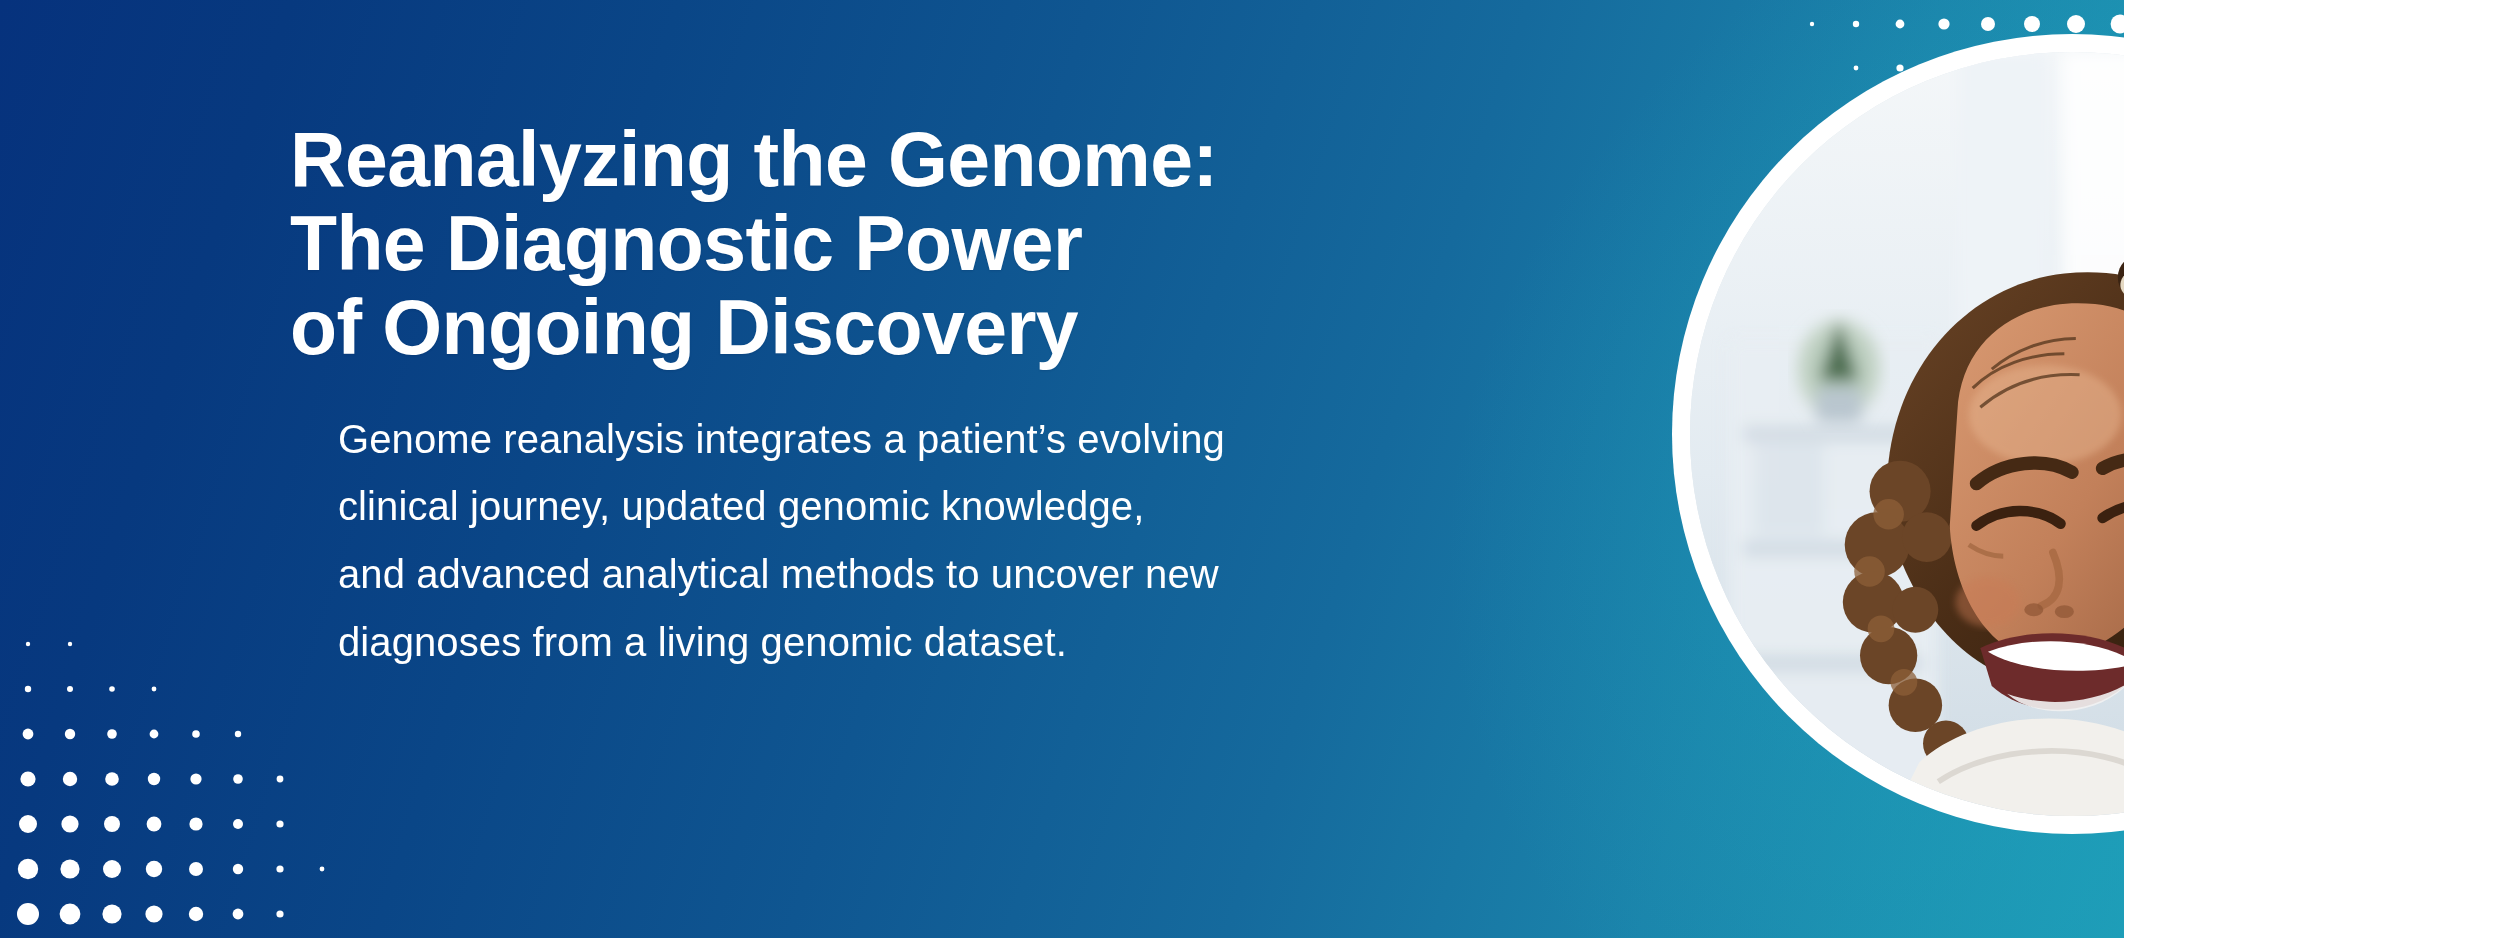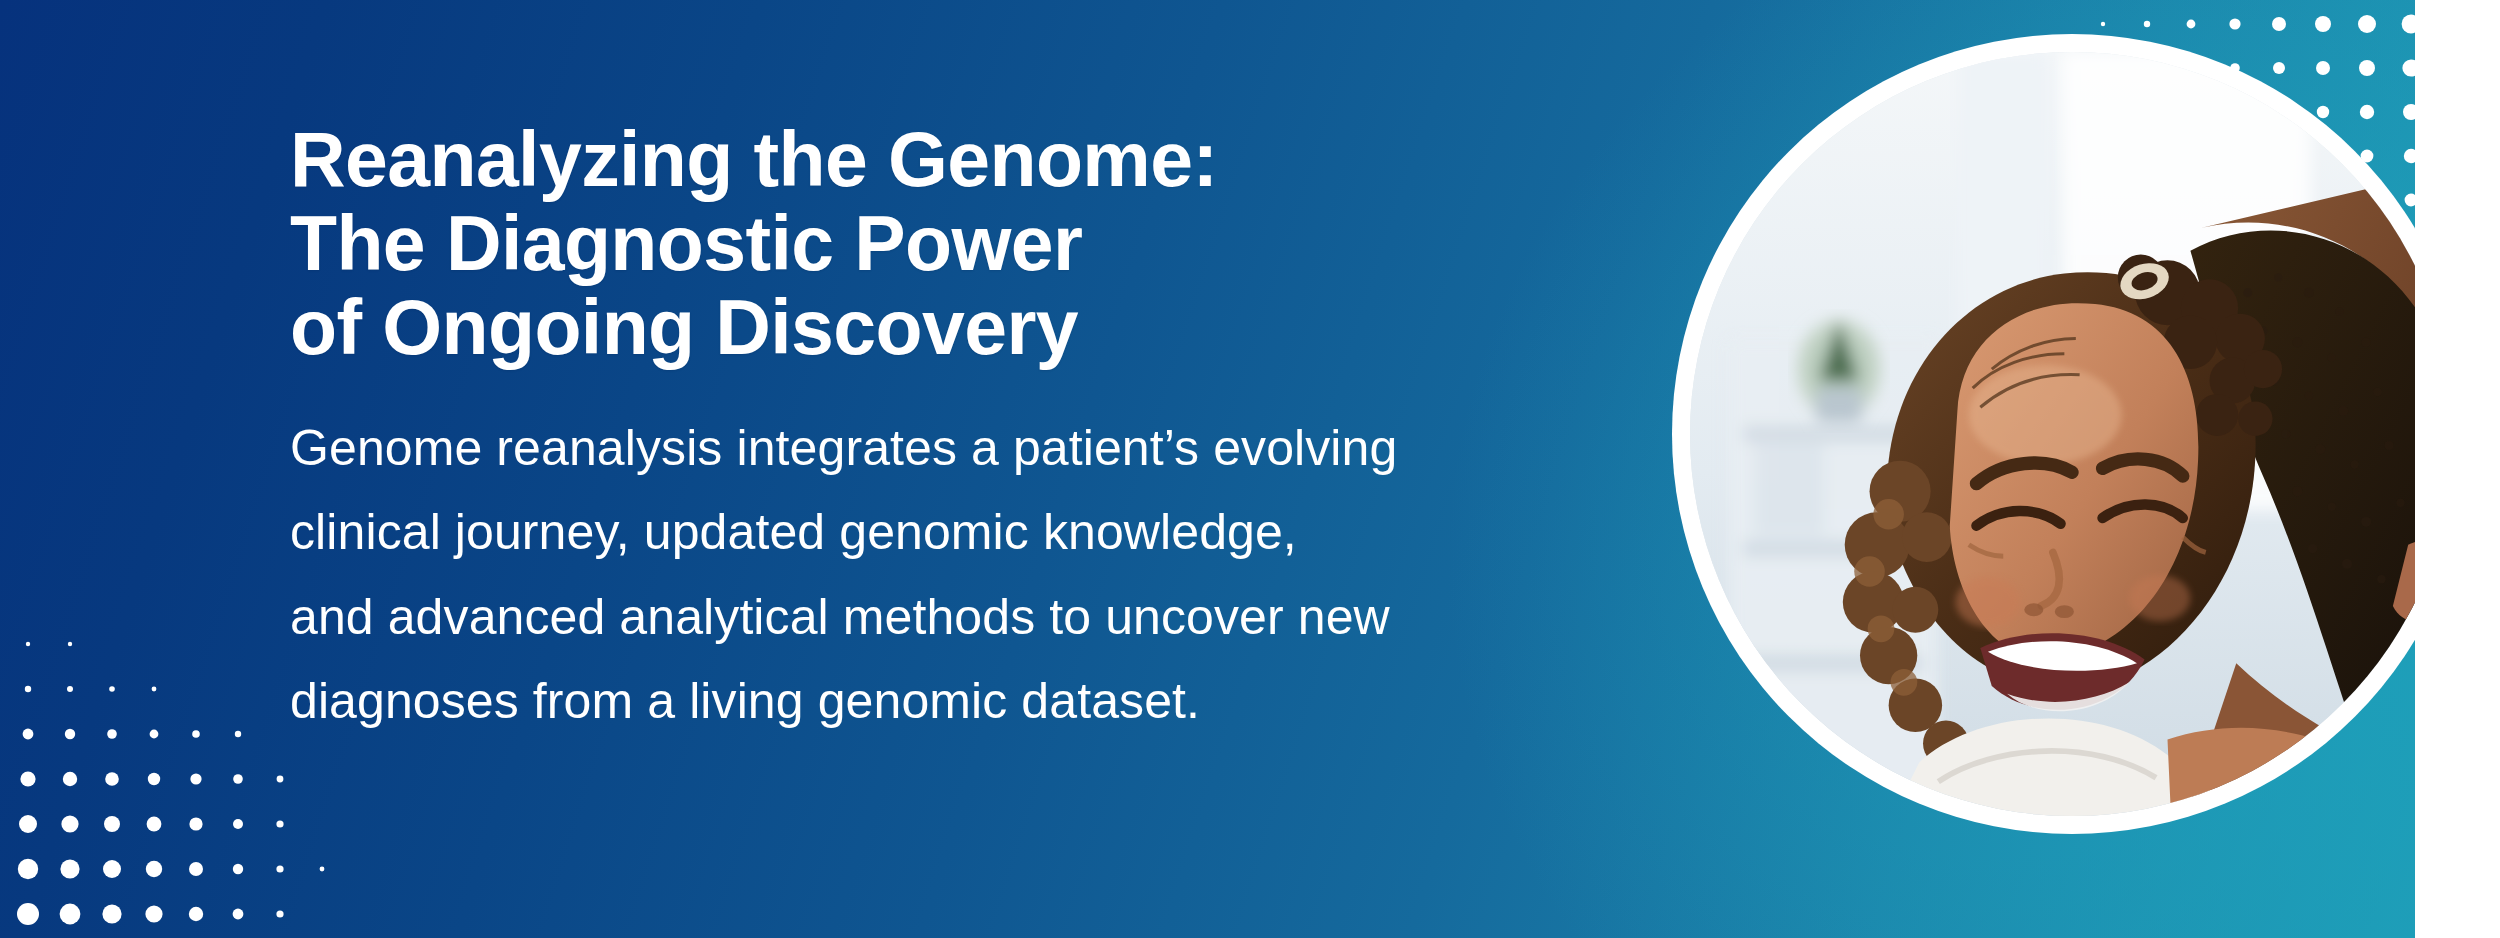--- a/index.html
+++ b/index.html
@@ -6,21 +6,21 @@
   * { margin:0; padding:0; box-sizing:border-box; }
   html, body {
     width:2500px; height:938px;
     overflow:hidden;
     font-family:"Liberation Sans", sans-serif;
   }
 
   
   .banner{
     position:relative;
-    width:2415px; height:938px;
+    width:2124px; height:938px;
     overflow:hidden;
     background:
       radial-gradient(ellipse 1700px 1300px at 2500px 560px, rgba(30,160,186,0.95) 0%, rgba(30,160,186,0.0) 62%),
       linear-gradient(108deg,
         #06327d 0%,
         #07397f 12%,
         #0a4687 28%,
         #0f5691 45%,
         #156a9d 63%,
         #1b84ab 80%,
@@ -46,25 +46,26 @@
     font-size:77px;
     font-weight:700;
     line-height:1.09;
     letter-spacing:-0.6px;
     white-space:pre-line;
     text-shadow:0 1px 2px rgba(3,36,80,0.18);
   }
   .subcopy{
     margin-top:36px;
     color:#ffffff;
-    font-size:50px;
+    font-size:40px;
     font-weight:400;
     line-height:1.69;
     letter-spacing:0.1px;
     white-space:pre-line;
+    margin-left:48px;
   }
 
   
   .portrait{
     position:absolute;
     left:1672px;
     top:34px;
     width:800px;
     height:800px;
     border-radius:50%;

